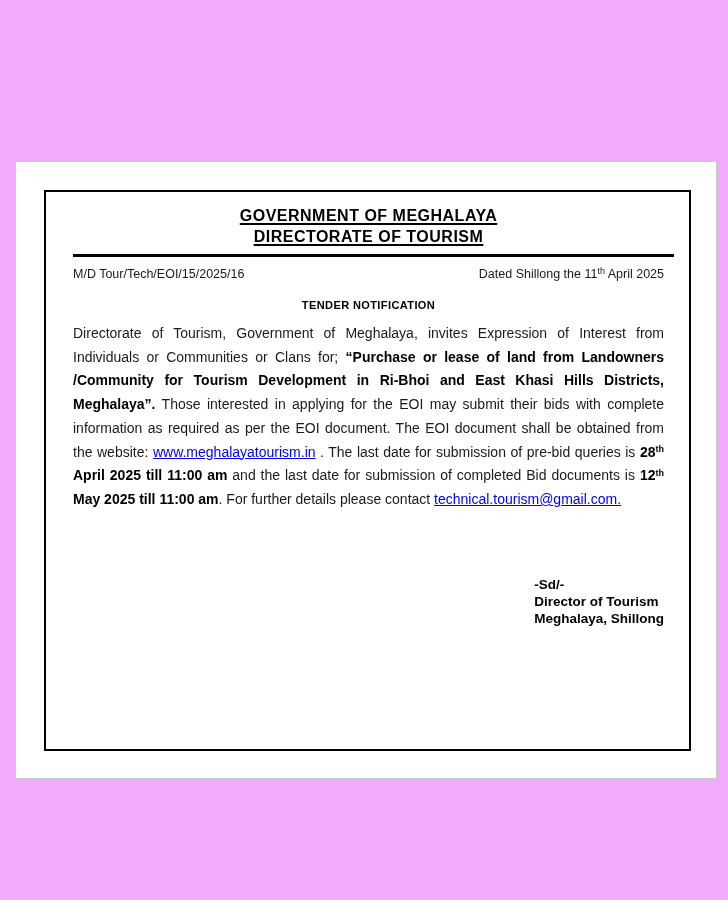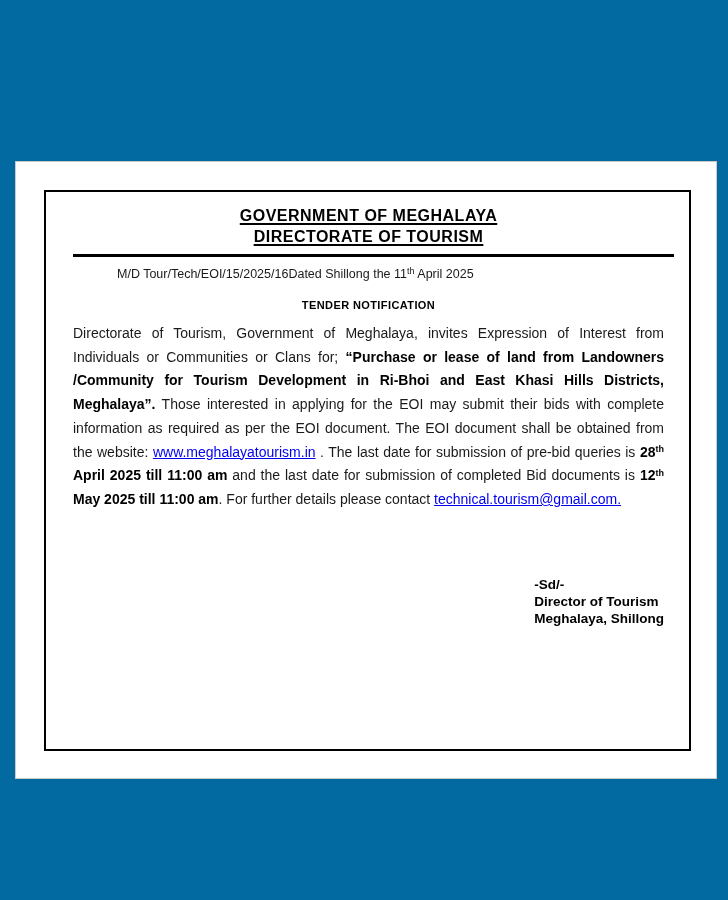--- a/index.html
+++ b/index.html
@@ -4,21 +4,21 @@
 <style>
   html, body { margin: 0; padding: 0; }
   body {
     width: 728px; height: 900px;
     font-family: "Liberation Sans", "DejaVu Sans", sans-serif;
     -webkit-font-smoothing: antialiased;
   }
   .screen {
     position: relative;
     width: 728px; height: 900px;
-    background: #0369a1;
+    background: #f0abfc;
     overflow: hidden;
   }
   .paper {
     position: absolute;
     left: 15px; top: 161px;
     width: 702px; height: 618px;
     background: #ffffff;
     border: 1px solid #c9cacc;
     box-sizing: border-box;
   }
@@ -54,27 +54,26 @@
     color: #000000;
     letter-spacing: 0.2px;
   }
   .thick-rule {
     height: 3px;
     background: #000000;
     margin: 7px -10px 0 0;
   }
   .ref-row {
     display: flex;
-    justify-content: flex-start;
+    justify-content: space-between;
     align-items: baseline;
     margin-top: 9px;
     font-size: 12.5px;
     line-height: 17px;
     color: #1a1a1a;
-    margin-left: 44px;
   }
   .tender-title {
     margin-top: 13px;
     text-align: center;
     font-size: 11px;
     font-weight: bold;
     letter-spacing: 0.4px;
     line-height: 18px;
     color: #000000;
   }

